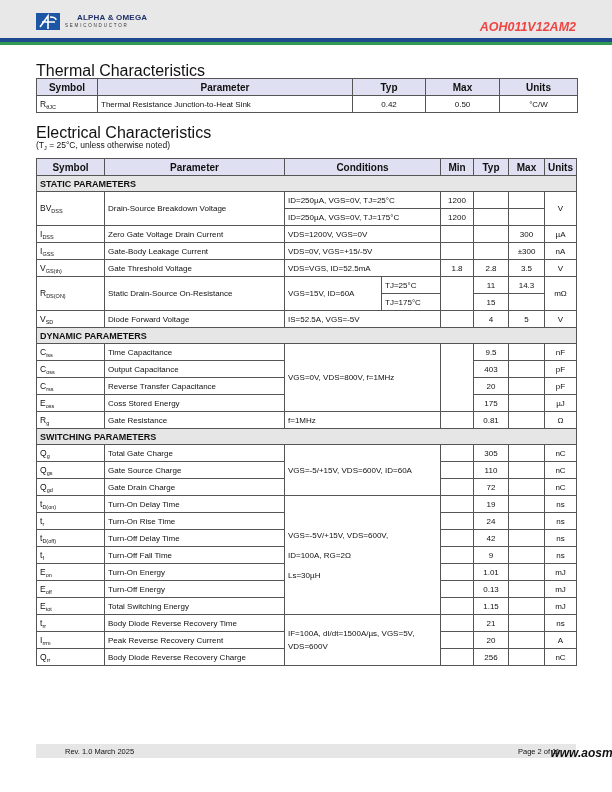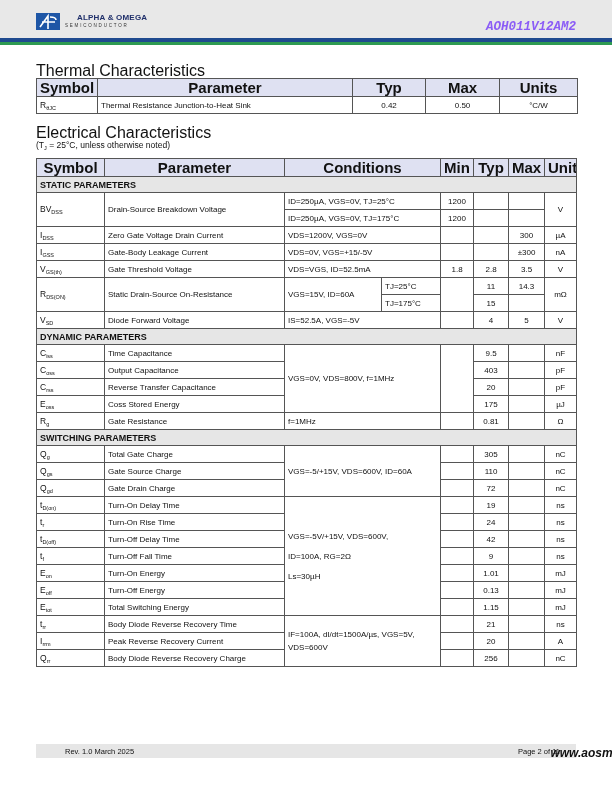--- a/index.html
+++ b/index.html
@@ -4,26 +4,26 @@
   <style>
     html, body { margin: 0; padding: 0; }
     body { width: 612px; height: 792px; background: #ffffff; position: relative; overflow: hidden; font-family: "Liberation Sans", sans-serif; color: #111; }
     .hdr { position: absolute; left: 0; top: 0; width: 612px; height: 38px; background: #e8e8e8; }
     .hdr-blue { position: absolute; left: 0; top: 38px; width: 612px; height: 4px; background: #1f4a8f; }
     .hdr-green { position: absolute; left: 0; top: 42px; width: 612px; height: 3px; background: #2e9a52; }
     .logo { position: absolute; left: 36px; top: 13px; width: 24px; height: 17px; background: #1e56a6; }
     .logo svg { position: absolute; left: 0; top: 0; }
     .logo-t1 { position: absolute; left: 65px; top: 13px; font-size: 8px; font-weight: bold; color: #1f2f6a; letter-spacing: 0.2px; margin-left: 12px; }
     .logo-t2 { position: absolute; left: 65px; top: 23px; font-size: 4.5px; color: #333; letter-spacing: 1.8px; }
-    .part { position: absolute; right: 36px; top: 20px; font-size: 12.5px; font-weight: bold; font-style: italic; color: #8b5cf6; font-family: Liberation Mono, monospace; }
+    .part { position: absolute; right: 36px; top: 20px; font-size: 12.5px; font-weight: bold; font-style: italic; color: #ef4444; }
     .h2 { position: absolute; left: 36px; font-size: 16px; font-weight: normal; color: #111; }
     .note { position: absolute; left: 36px; top: 140px; font-size: 8.5px; color: #111; }
     table { position: absolute; left: 36px; border-collapse: collapse; font-size: 8px; table-layout: fixed; }
     td, th { border: 1px solid #555; padding: 0 3px; height: 16px; vertical-align: middle; overflow: hidden; white-space: nowrap; }
-    th { background: #dfe1f2; font-size: 15px; font-weight: bold; text-align: center; }
+    th { background: #dfe1f2; font-size: 10px; font-weight: bold; text-align: center; }
     .sec td { background: #e6e6e6; font-weight: bold; font-size: 9px; height: 15px; }
     .c { text-align: center; }
     .sym { font-size: 8.5px; }
     sub { font-size: 5.5px; vertical-align: -2px; }
     .footer { position: absolute; left: 36px; top: 744px; width: 540px; height: 14px; background: #e6e6e6; font-size: 7.5px; }
     .f-l { position: absolute; left: 9px; top: 3px; padding-left: 20px; }
     .f-c { position: absolute; left: 0; width: 612px; top: 2px; text-align: right; font-weight: bold; font-style: italic; font-size: 12px; }
     .f-r { position: absolute; right: 16px; top: 3px; }
     .cond-multi { white-space: normal; line-height: 13px; vertical-align: middle; }
   </style>

